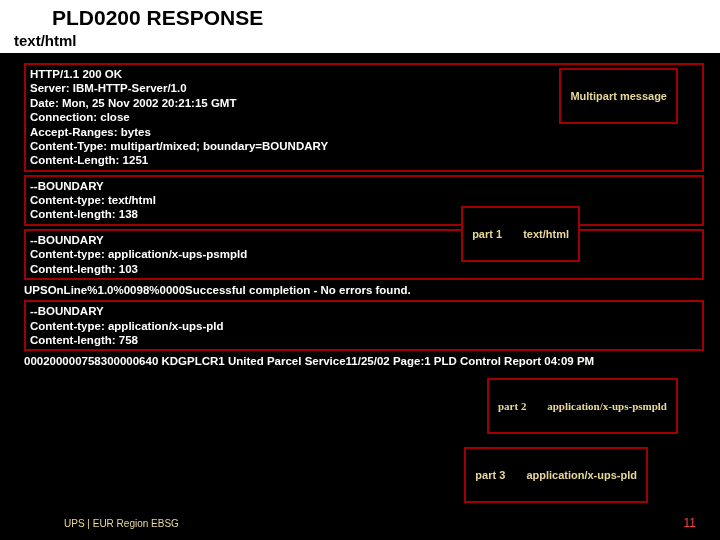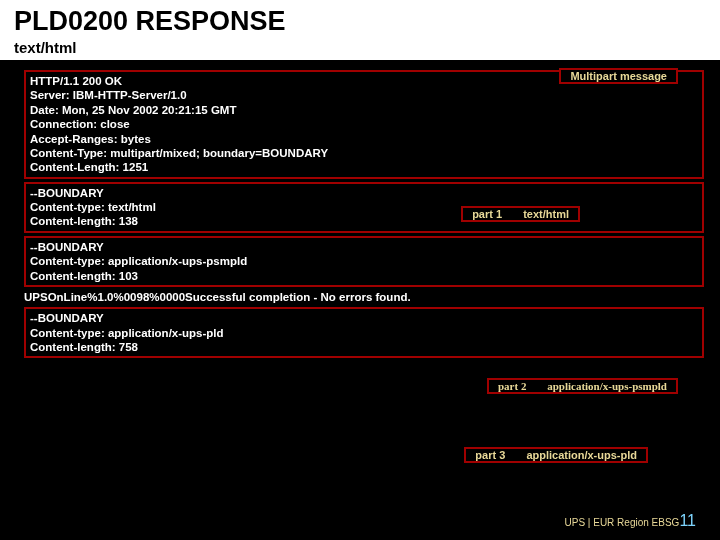--- a/index.html
+++ b/index.html
@@ -10,22 +10,23 @@
     font-family: Arial, sans-serif;
     color: #000;
     overflow: hidden;
     position: relative;
   }
   .header {
     background: #fff;
     padding: 6px 14px 4px 14px;
   }
   .title {
-    font-size: 27px;
+    font-size: 21px;
     font-weight: bold;
+    margin-left: 38px;
   }
   .subtitle {
     font-size: 15px;
     font-weight: bold;
     margin-top: 2px;
   }
   .content {
     position: relative;
     padding: 10px 16px 0 24px;
     color: #fff;
@@ -46,46 +47,46 @@
     white-space: pre;
   }
   .label {
     position: absolute;
     background: #000;
     border: 2px solid #a00000;
     color: #e8d898;
     font-family: Arial, sans-serif;
     font-weight: bold;
     font-size: 11px;
-    padding: 0 9px;
+    padding: 20px 9px;
     white-space: nowrap;
   }
   .label-top { top: 68px; right: 42px; }
   .label1 { top: 206px; right: 140px; }
   .label2 { top: 378px; right: 42px; font-family: Liberation Serif, serif; }
   .label3 { top: 447px; right: 72px; }
   .label .pn { padding-right: 18px; text-align: center; }
   .footer {
     position: absolute;
     bottom: 10px;
     left: 0;
     width: 100%;
     padding: 0 24px 0 64px;
     display: flex;
-    justify-content: flex-end;
+    justify-content: space-between;
     align-items: baseline;
   }
   .footer-left {
     color: #e8d898;
     font-size: 10px;
     font-family: Arial, sans-serif;
   }
   .footer-right {
-    color: #7dd3fc;
-    font-size: 16px;
+    color: #ef4444;
+    font-size: 12px;
     font-family: Arial, sans-serif;
   }
 </style>
 </head>
 <body>
 
 <div class="header">
   <div class="title">PLD0200 RESPONSE</div>
   <div class="subtitle">text/html</div>
 </div>
@@ -101,20 +102,21 @@
   <div class="block">--BOUNDARY
 Content-type: text/html
 Content-length: 138</div>
   <div class="block">--BOUNDARY
 Content-type: application/x-ups-psmpld
 Content-length: 103</div>
   <div class="plain">UPSOnLine%1.0%0098%0000Successful completion - No errors found.</div>
   <div class="block">--BOUNDARY
 Content-type: application/x-ups-pld
 Content-length: 758</div>
+  <div class="plain">000200000758300000640 KDGPLCR1 United Parcel Service11/25/02 Page:1 PLD Control Report 04:09 PM</div>
 </div>
 
 <div class="label label-top">Multipart message</div>
 <div class="label label1">
   <span class="pn">part 1</span>
   <span>text/html</span>
 </div>
 <div class="label label2">
   <span class="pn">part 2</span>
   <span>application/x-ups-psmpld</span>

